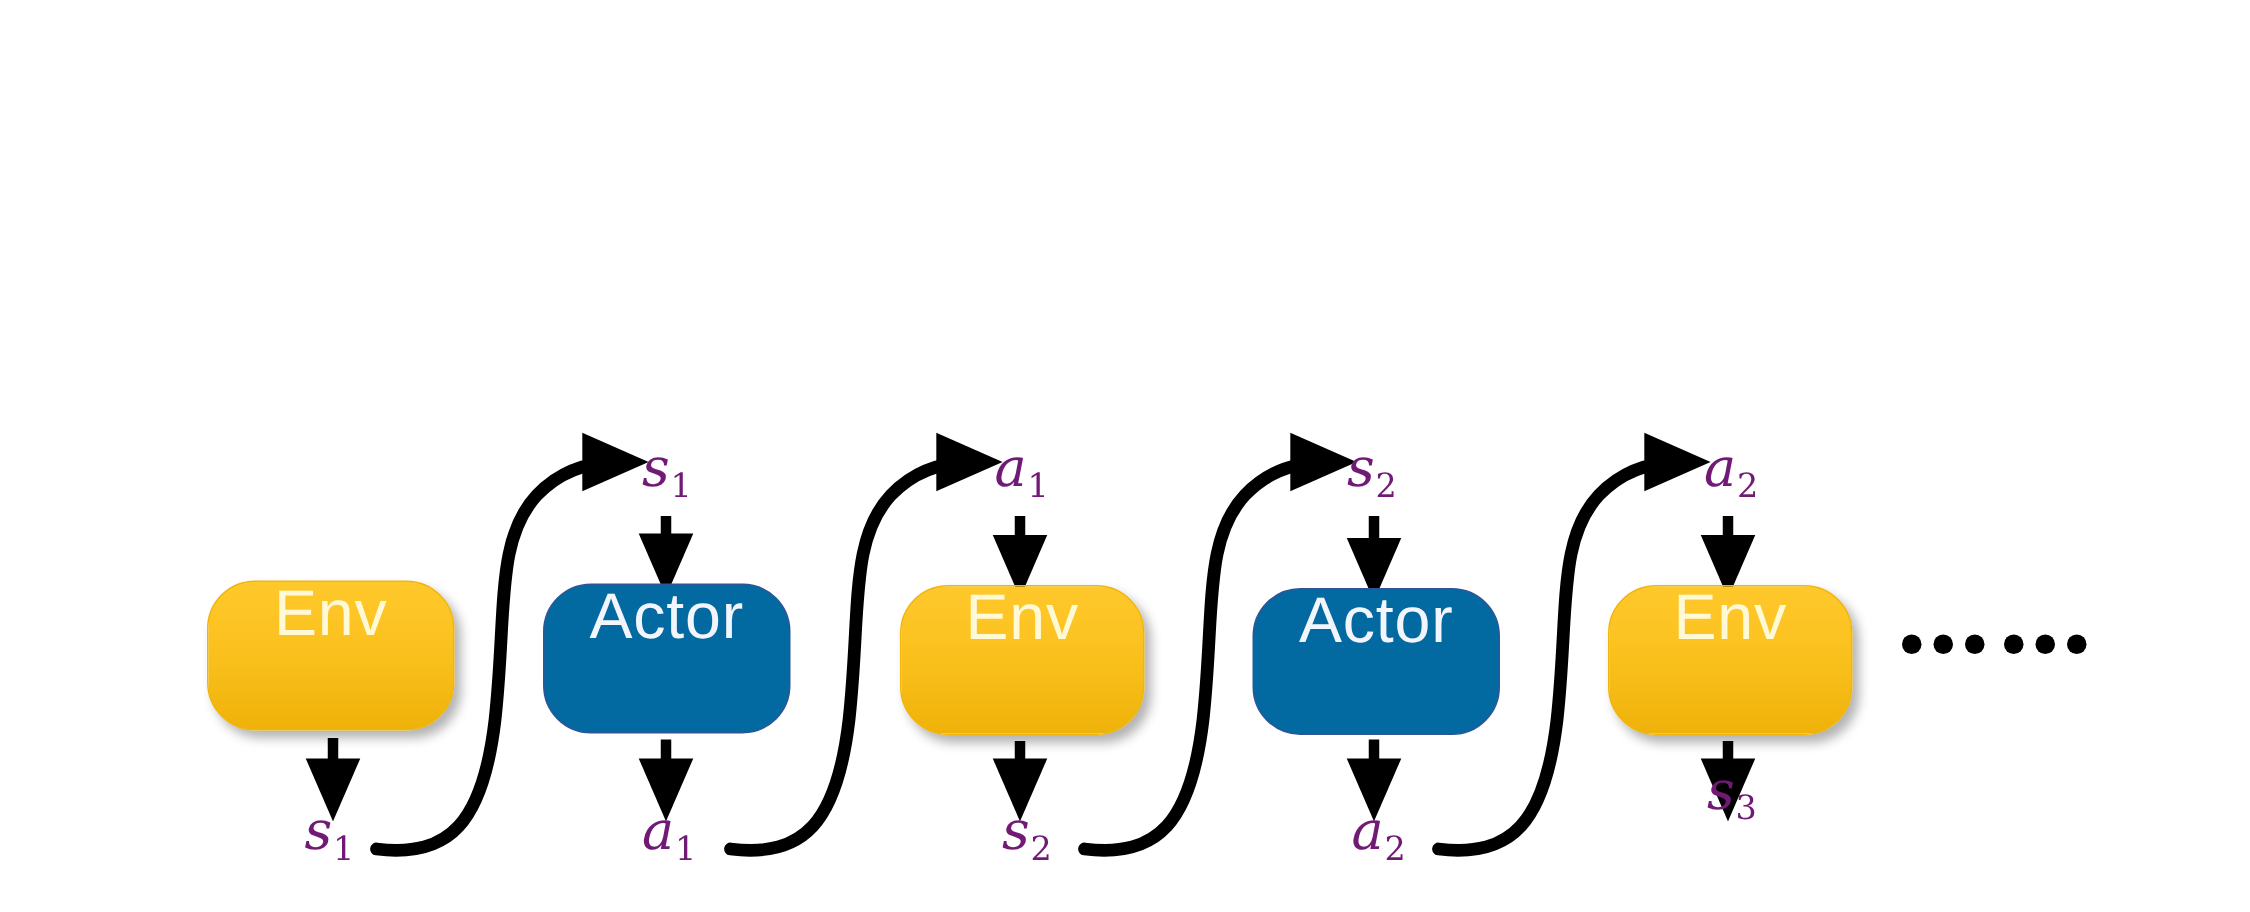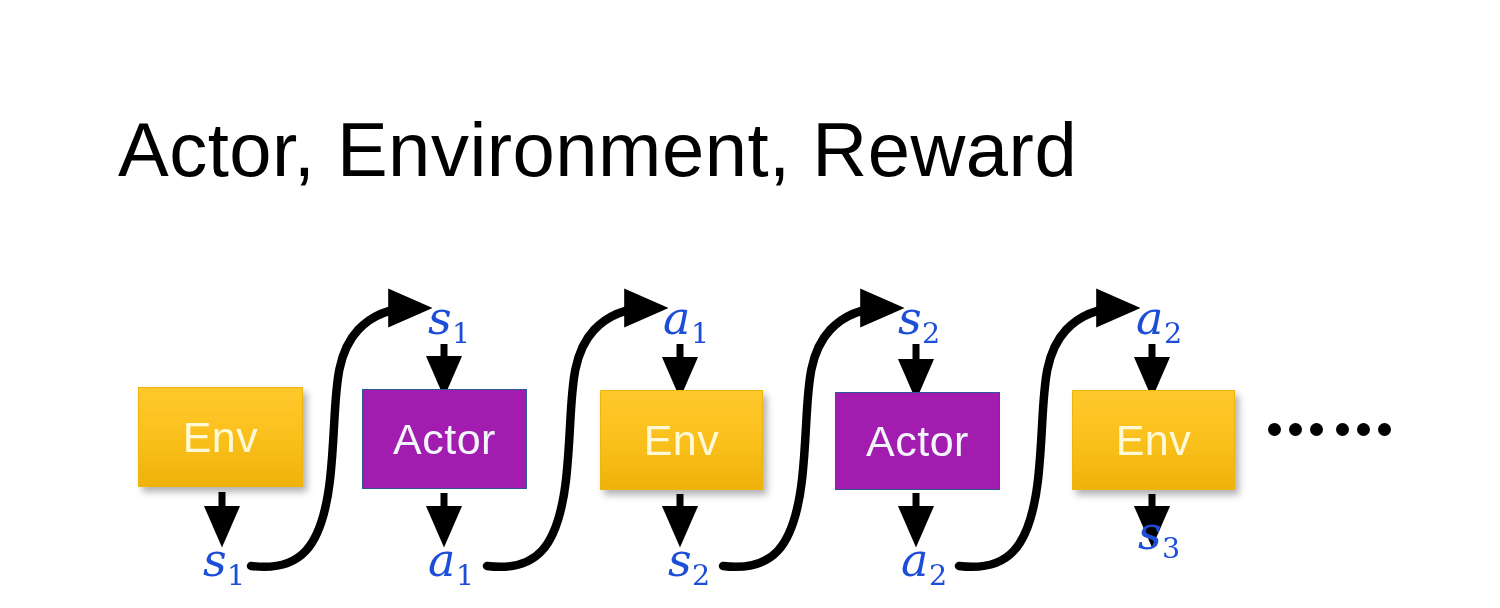--- a/index.html
+++ b/index.html
@@ -38,48 +38,49 @@
     width: 1500px;
     height: 608px;
     pointer-events: none;
   }
 
   
   .node-box {
     position: absolute;
     box-sizing: border-box;
     display: flex;
-    align-items: center;
+    align-items: flex-start;
     justify-content: center;
     font-family: "Liberation Sans", sans-serif;
     font-size: 43px;
     font-weight: 400;
     letter-spacing: 0.5px;
     line-height: 1;
+    border-radius: 32px;
   }
   .node-box.env {
     background: linear-gradient(180deg, #FFC82B 0%, #FBC21F 42%, #EFB20A 100%);
     color: #FFF9D6;
     border: 1px solid #F0B50C;
     box-shadow: 4px 5px 7px rgba(0,0,0,0.30);
   }
   .node-box.actor {
-    background: #a21caf;
+    background: #0369a1;
     color: #F2F6FC;
     border: 1px solid #2E5596;
     box-shadow: 0 0 0 rgba(0,0,0,0);
   }
 
   
   .math-label {
     position: absolute;
     font-family: "DejaVu Serif", serif;
     font-style: italic;
-    font-size: 46px;
-    color: #1d4ed8;
+    font-size: 36px;
+    color: #701a75;
     white-space: nowrap;
     line-height: 1;
   }
   .math-label .sub {
     font-style: normal;
     font-size: 0.62em;
     vertical-align: -0.30em;
     margin-left: 0.5px;
     letter-spacing: 0;
   }
@@ -104,21 +105,20 @@
     height: 13px;
     border-radius: 50%;
     background: #000000;
   }
 </style>
 </head>
 <body>
 
 <div id="slide">
 
-  <div id="slide-title">Actor, Environment, Reward</div>
 
   <svg id="arrow-layer" viewBox="0 0 1500 608" xmlns="http://www.w3.org/2000/svg">
     <defs>
       <marker id="head" markerWidth="6" markerHeight="6" refX="3.2" refY="3" orient="auto" markerUnits="strokeWidth">
         <path d="M0,0.4 L6,3 L0,5.6 Z" fill="#000000"></path>
       </marker>
       <marker id="head2" markerWidth="5.2" markerHeight="5.2" refX="2.8" refY="2.6" orient="auto" markerUnits="strokeWidth">
         <path d="M0,0.3 L5.2,2.6 L0,4.9 Z" fill="#000000"></path>
       </marker>
     </defs>

